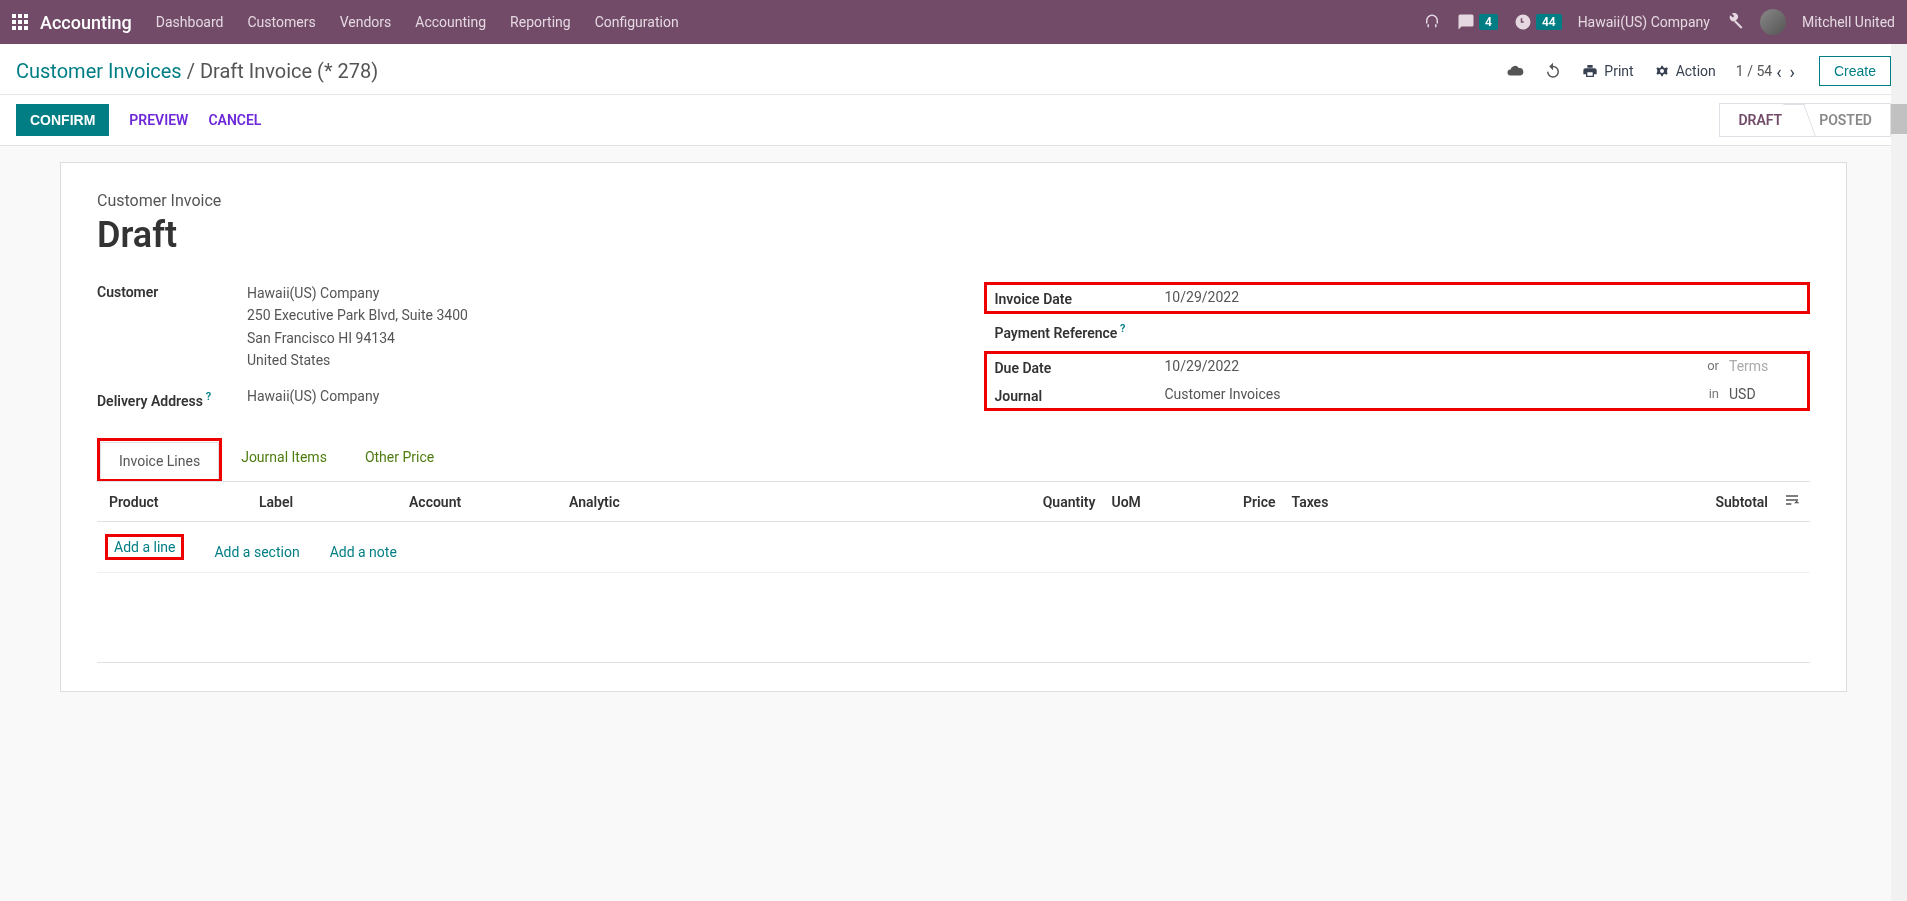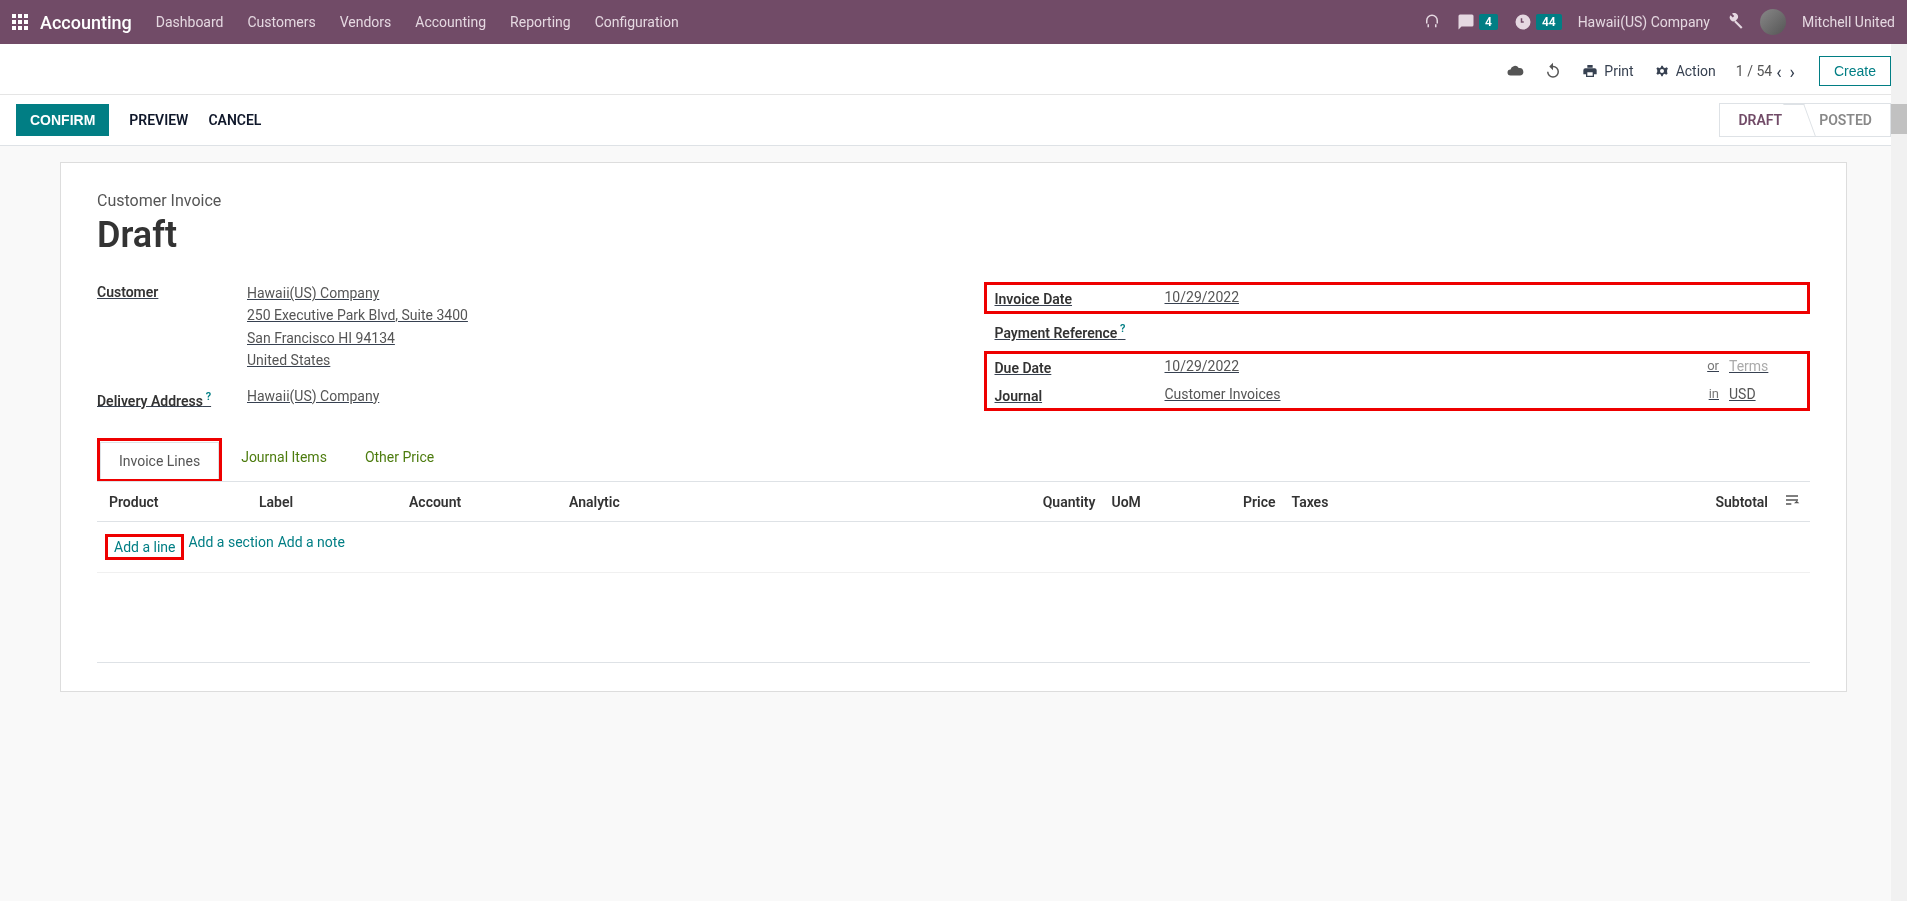--- a/index.html
+++ b/index.html
@@ -22,35 +22,35 @@
 .breadcrumb { font-size: 20px; color: #555; }
 .breadcrumb a { color: #017e84; text-decoration: none; }
 .subbar-right { margin-left: auto; display: flex; align-items: center; gap: 20px; }
 .subbar-btn { display: flex; align-items: center; gap: 6px; color: #374151; cursor: pointer; }
 .pager { color: #555; }
 .chev { cursor: pointer; color: #374151; font-size: 18px; padding: 0 4px; }
 .create-btn { border: 1px solid #017e84; color: #017e84; padding: 6px 14px; background: #fff; cursor: pointer; font-size: 14px; }
 
 .actionbar { background: #fff; padding: 8px 16px; display: flex; align-items: center; border-bottom: 1px solid #dee2e6; }
 .btn-confirm { background: #017e84; color: #fff; border: none; padding: 8px 14px; font-weight: 600; cursor: pointer; font-size: 14px; }
-.btn-link { color: #0f172a; font-weight: 600; margin-left: 20px; cursor: pointer; font-size: 14px; }
+.btn-link { color: #6d28d9; font-weight: 600; margin-left: 20px; cursor: pointer; font-size: 14px; }
 .status-flow { margin-left: auto; display: flex; align-items: center; }
 .status-step { padding: 8px 18px; font-weight: 600; color: #888; border: 1px solid #dee2e6; position: relative; }
 .status-step.active { color: #714B67; }
 .status-step:first-child { border-right: none; }
 .status-step:first-child::after { content: ""; position: absolute; right: -10px; top: 0; bottom: 0; width: 20px; background: #fff; border-right: 1px solid #dee2e6; border-top: 1px solid #dee2e6; transform: skewX(20deg); z-index: 1; }
 
 .content { padding: 16px 60px; }
 .sheet { background: #fff; border: 1px solid #ddd; padding: 28px 36px; }
 .doc-label { font-size: 16px; color: #555; margin-bottom: 4px; }
 .doc-title { font-size: 36px; font-weight: 600; color: #333; margin-bottom: 26px; }
 
 .form-grid { display: flex; gap: 60px; margin-bottom: 20px; }
 .form-col { flex: 1; }
-.form-row { display: flex; margin-bottom: 10px; align-items: flex-start; text-decoration: underline; }
+.form-row { display: flex; margin-bottom: 10px; align-items: flex-start; }
 .form-label { width: 150px; font-weight: 600; color: #333; padding-top: 2px; }
 .form-value { flex: 1; color: #555; }
 .form-value .addr { line-height: 1.6; }
 .help-q { color: #017e84; font-size: 11px; vertical-align: super; cursor: pointer; }
 .due-row { display: flex; align-items: center; gap: 10px; }
 .terms-ph { color: #aaa; }
 .or-label { color: #777; font-size: 13px; }
 
 .highlight-box { border: 3px solid #e00; padding: 4px 8px; margin-bottom: 6px; }
 .highlight-inline { border: 3px solid #e00; padding: 2px 6px; display: inline-block; }
@@ -65,21 +65,21 @@
 .th-label { width: 150px; }
 .th-account { width: 160px; }
 .th-analytic { width: 160px; }
 .th-qty { width: 110px; text-align: right; margin-left: auto; }
 .th-uom { width: 80px; }
 .th-price { width: 100px; text-align: right; }
 .th-taxes { width: 100px; }
 .th-subtotal { width: 120px; text-align: right; margin-left: auto; }
 .th-gear { width: 30px; text-align: center; cursor: pointer; }
 
-.table-actions { display: flex; gap: 4px; padding: 12px 8px; border-bottom: 1px solid #f0f0f0; }
+.table-actions { display: flex; gap: 30px; padding: 12px 8px; border-bottom: 1px solid #f0f0f0; align-items: flex-end; }
 .link-action { color: #017e84; cursor: pointer; }
 .table-empty { height: 90px; border-bottom: 1px solid #dee2e6; }
 
 .scrollbar-area { position: fixed; right: 0; top: 44px; bottom: 0; width: 16px; background: #f1f1f1; }
 .scrollbar-thumb { background: #c1c1c1; width: 100%; height: 30px; margin-top: 60px; }
 </style>
 </head>
 <body>
 
 <div class="topnav">
@@ -122,20 +122,25 @@
     <span class="company-name">Hawaii(US) Company</span>
     <svg class="icon-svg" viewBox="0 0 24 24">
         <path d="M22 19l-9-9 2-2a5 5 0 0 0-7-7l3 3-2 2-3-3a5 5 0 0 0 7 7l-2 2 9 9z"></path>
       </svg>
     <div class="avatar"></div>
     <span class="user-name">Mitchell United</span>
   </div>
 </div>
 
 <div class="subbar">
+  <div class="breadcrumb">
+    <a href="#">Customer Invoices</a>
+    <span> / </span>
+    <span>Draft Invoice (* 278)</span>
+  </div>
   <div class="subbar-right">
     <svg width="18" height="18" fill="#555" viewBox="0 0 24 24">
         <path d="M19 18H6a4 4 0 0 1 0-8 6 6 0 0 1 11-2 5 5 0 0 1 2 10z"></path>
       </svg>
     <svg width="18" height="18" fill="#555" viewBox="0 0 24 24">
         <path d="M12 5V1L7 6l5 5V7a6 6 0 1 1-6 6H4a8 8 0 1 0 8-8z"></path>
       </svg>
     <div class="subbar-btn">
       <svg width="16" height="16" fill="#374151" viewBox="0 0 24 24">
           <path d="M19 8H5a3 3 0 0 0-3 3v6h4v4h12v-4h4v-6a3 3 0 0 0-3-3zM8 19v-5h8v5zm8-12H8V3h8z"></path>

